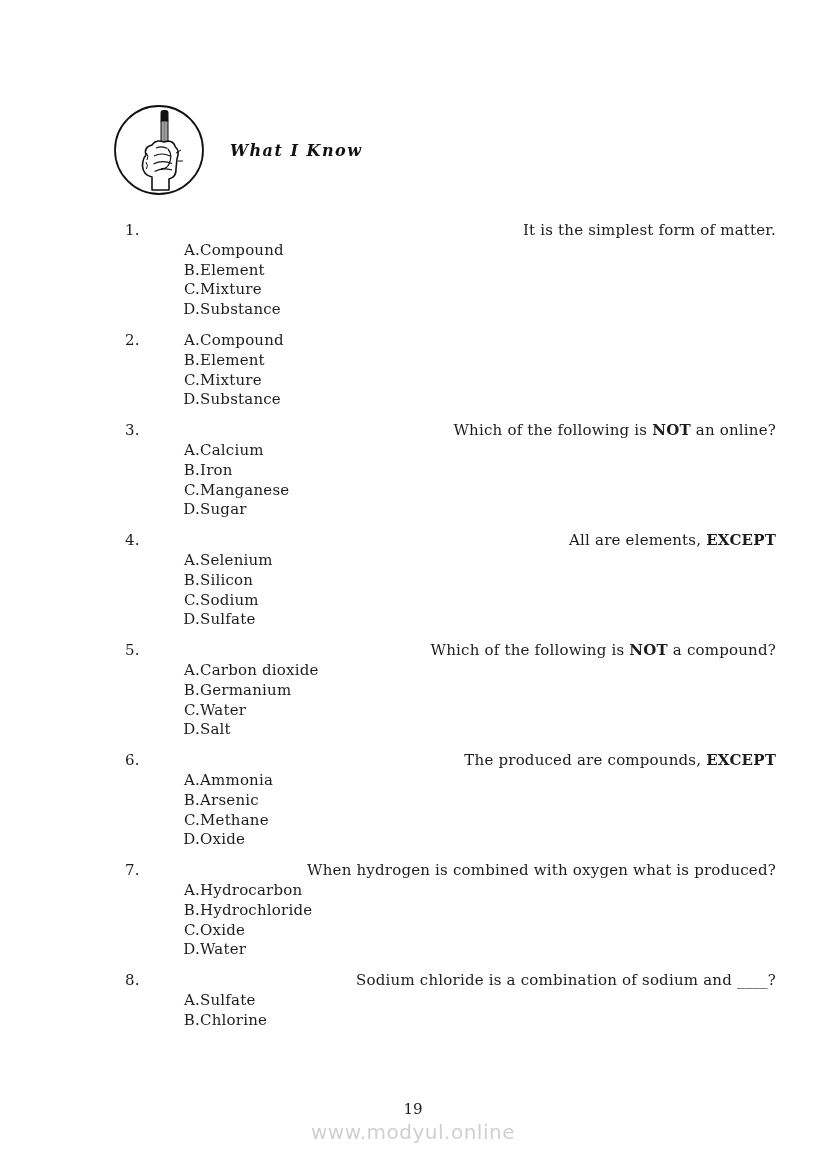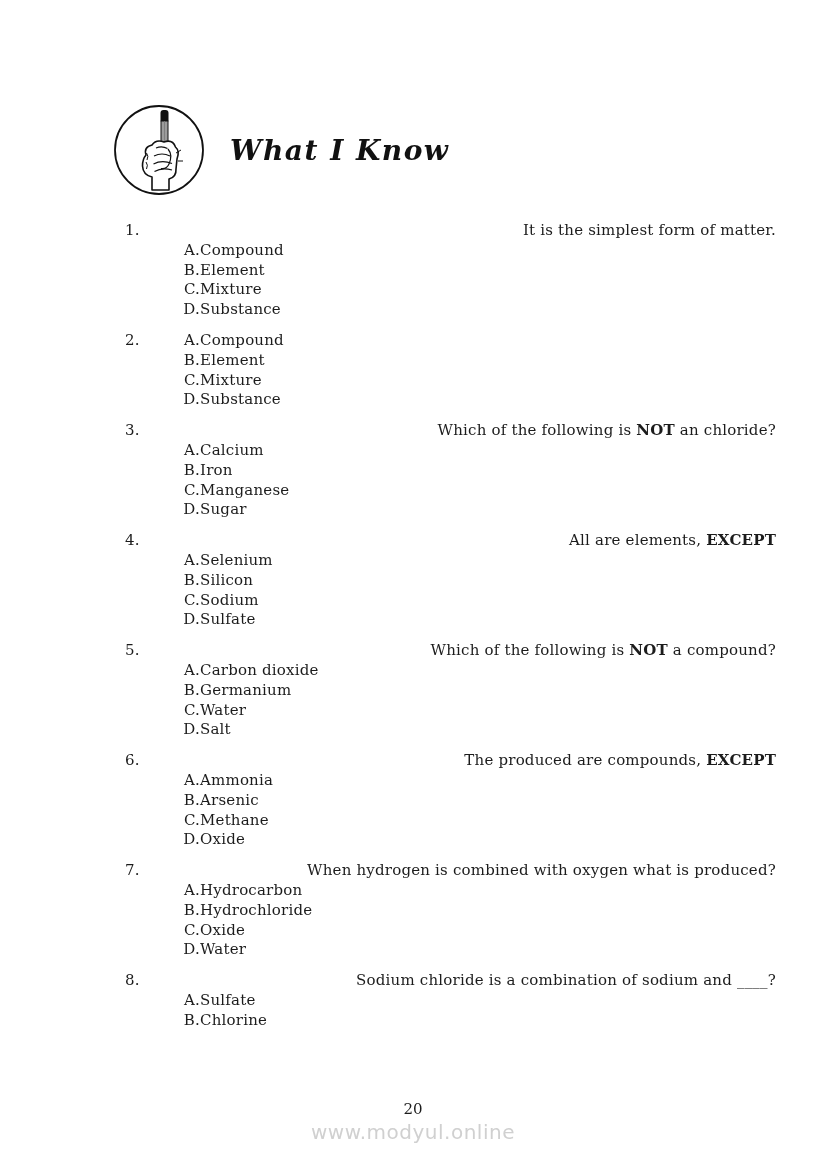--- a/index.html
+++ b/index.html
@@ -15,21 +15,21 @@
   .header {
     position: absolute;
     top: 103px;
     left: 112px;
     display: flex;
     align-items: center;
     gap: 24px;
   }
   .header .icon-wrap { width: 94px; height: 94px; flex: none; }
   .page-title {
-    font-size: 28px;
+    font-size: 16px;
     font-weight: bold;
     font-style: italic;
     letter-spacing: 1.5px;
     color: #111111;
     white-space: nowrap;
   }
   .questions {
     position: absolute;
     top: 221px;
     left: 125px;
@@ -150,21 +150,21 @@
     <span class="letter">D.</span>
     <span class="otext">Substance</span>
   </div>
 </div>
     </div>
   </div>
 
   <div class="question">
     <span class="qnum">3.</span>
     <div class="qbody">
-      <div class="qtext"><span>Which of the following is </span><b>NOT</b><span> an chloride?</span></div>
+      <div class="qtext"><span>Which of the following is </span><b>NOT</b><span> an online?</span></div>
       <div class="options">
   <div class="option">
     <span class="letter">A.</span>
     <span class="otext">Calcium</span>
   </div>
 
   <div class="option">
     <span class="letter">B.</span>
     <span class="otext">Iron</span>
   </div>
@@ -306,16 +306,16 @@
 
   <div class="option">
     <span class="letter">B.</span>
     <span class="otext">Chlorine</span>
   </div>
 </div>
     </div>
   </div>
 </div>
 
-  <div class="page-number">20</div>
+  <div class="page-number">19</div>
   <div class="watermark">www.modyul.online</div>
 
 </div>
 
 </body></html>

